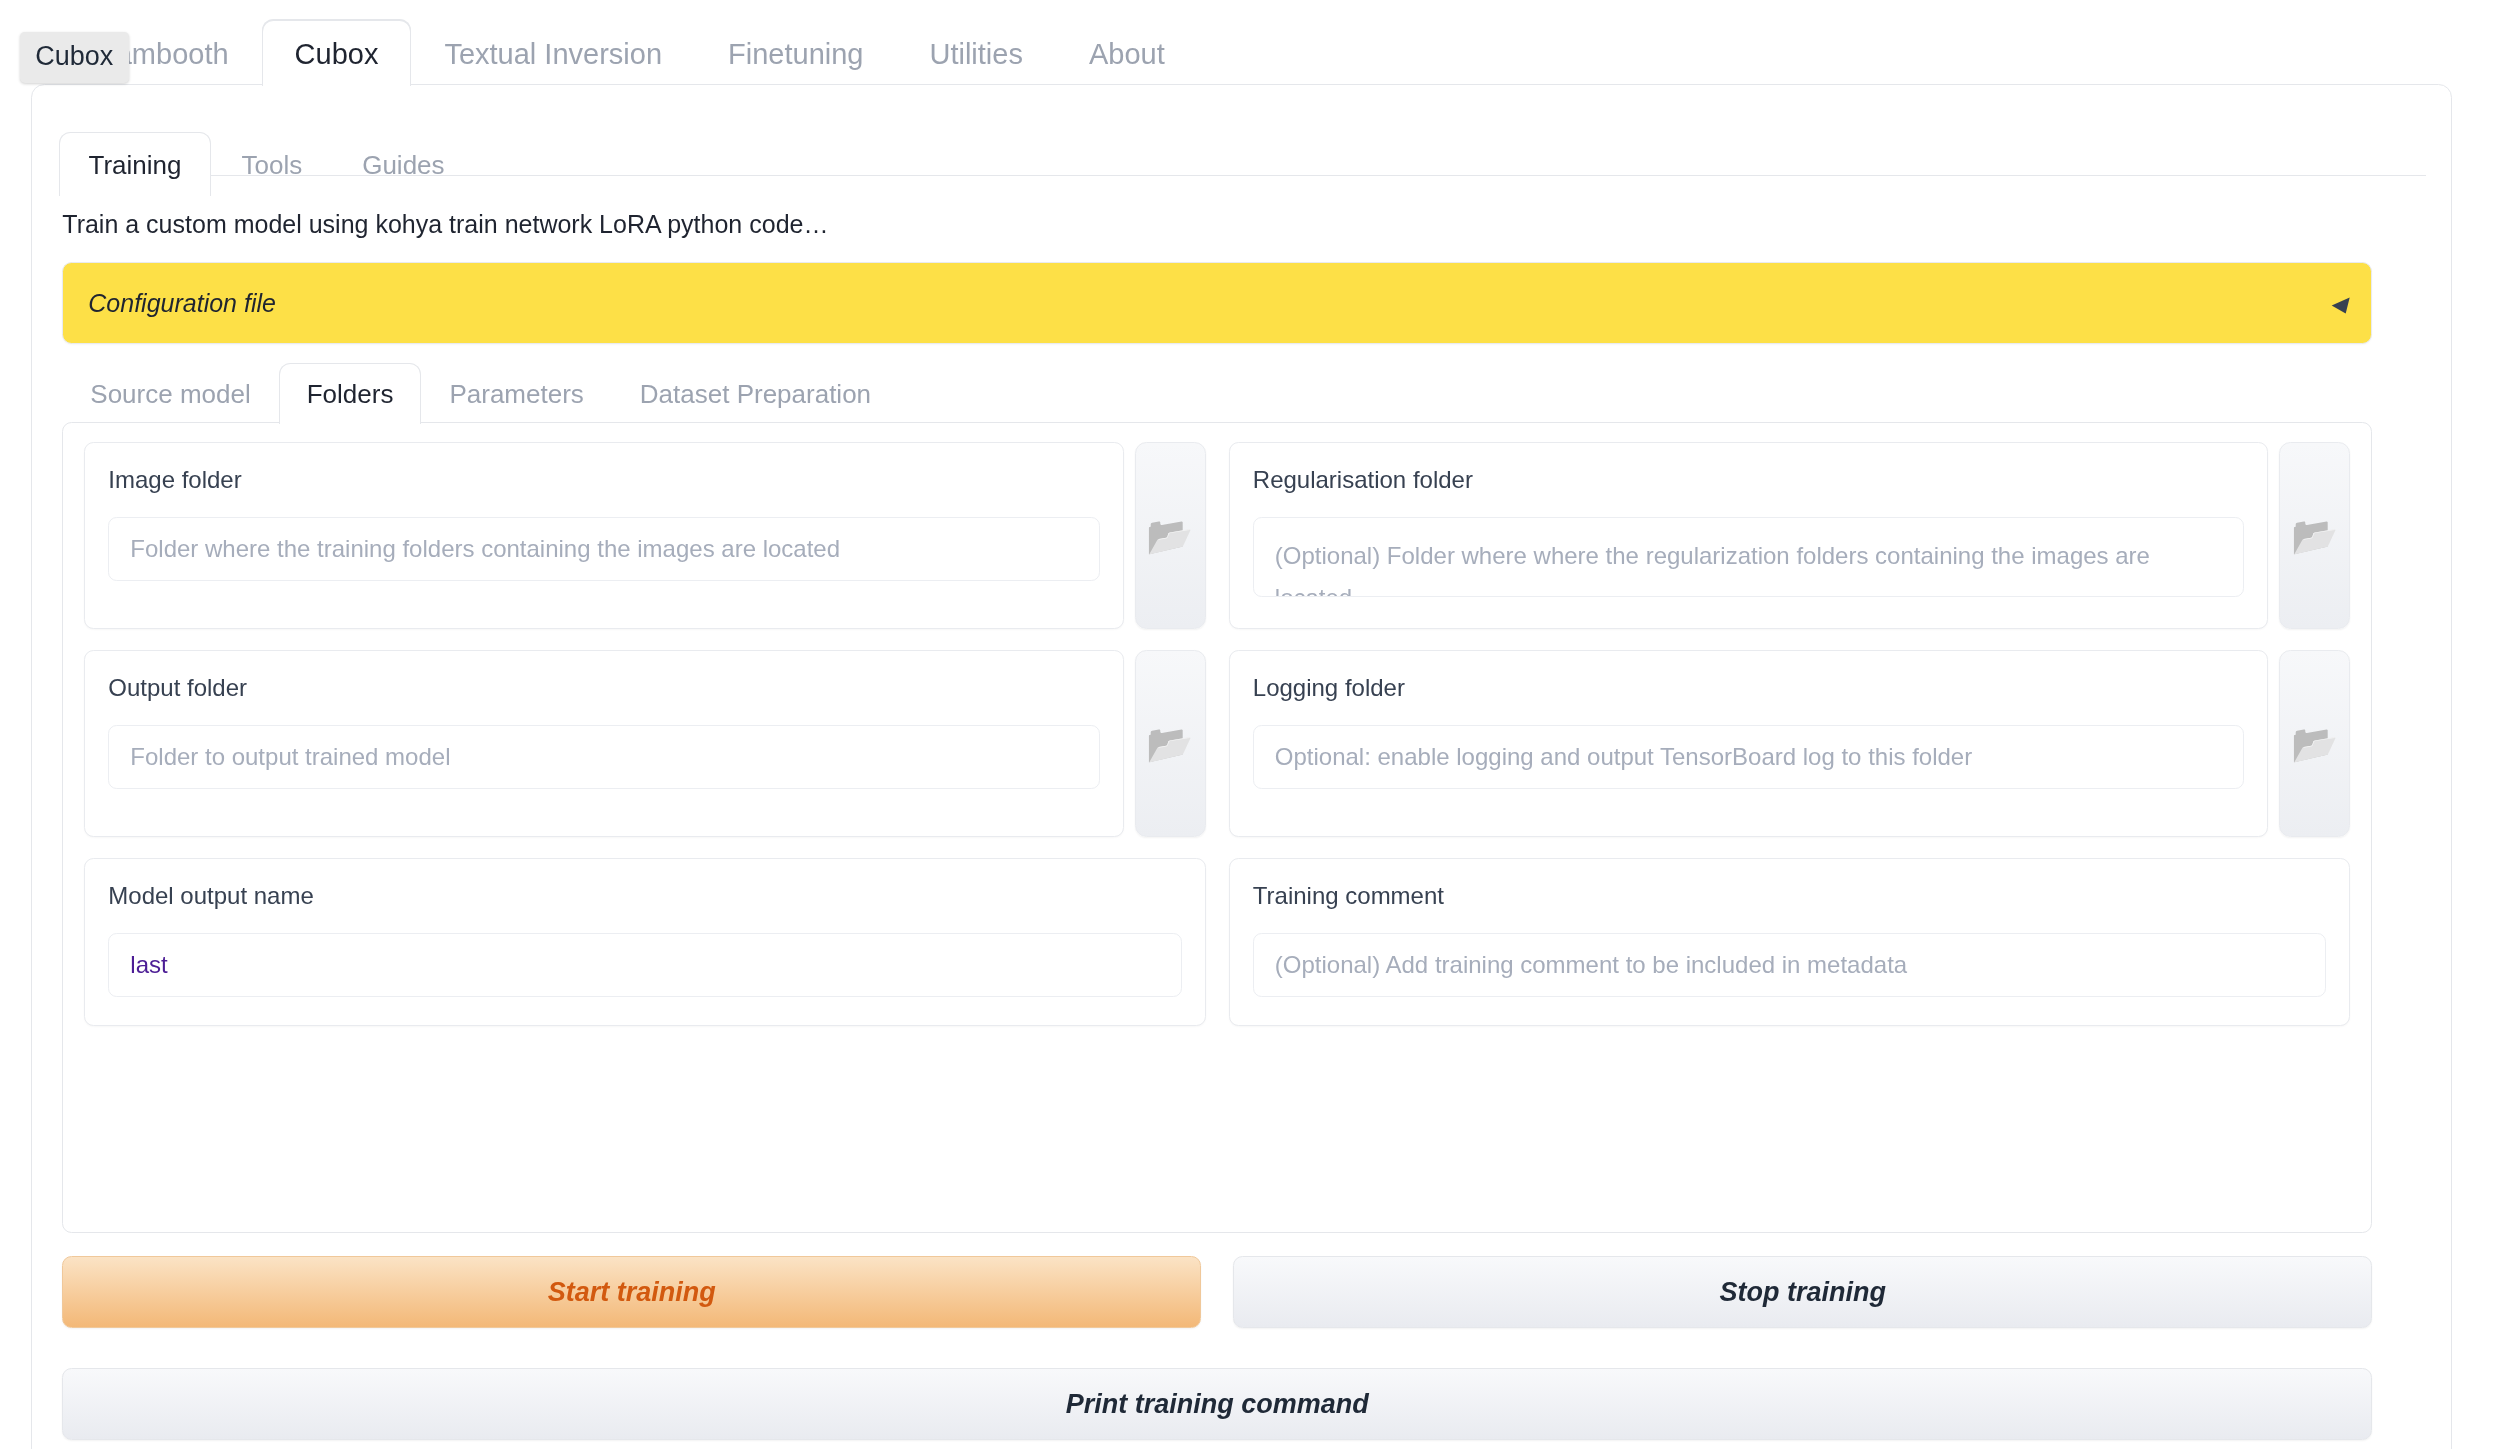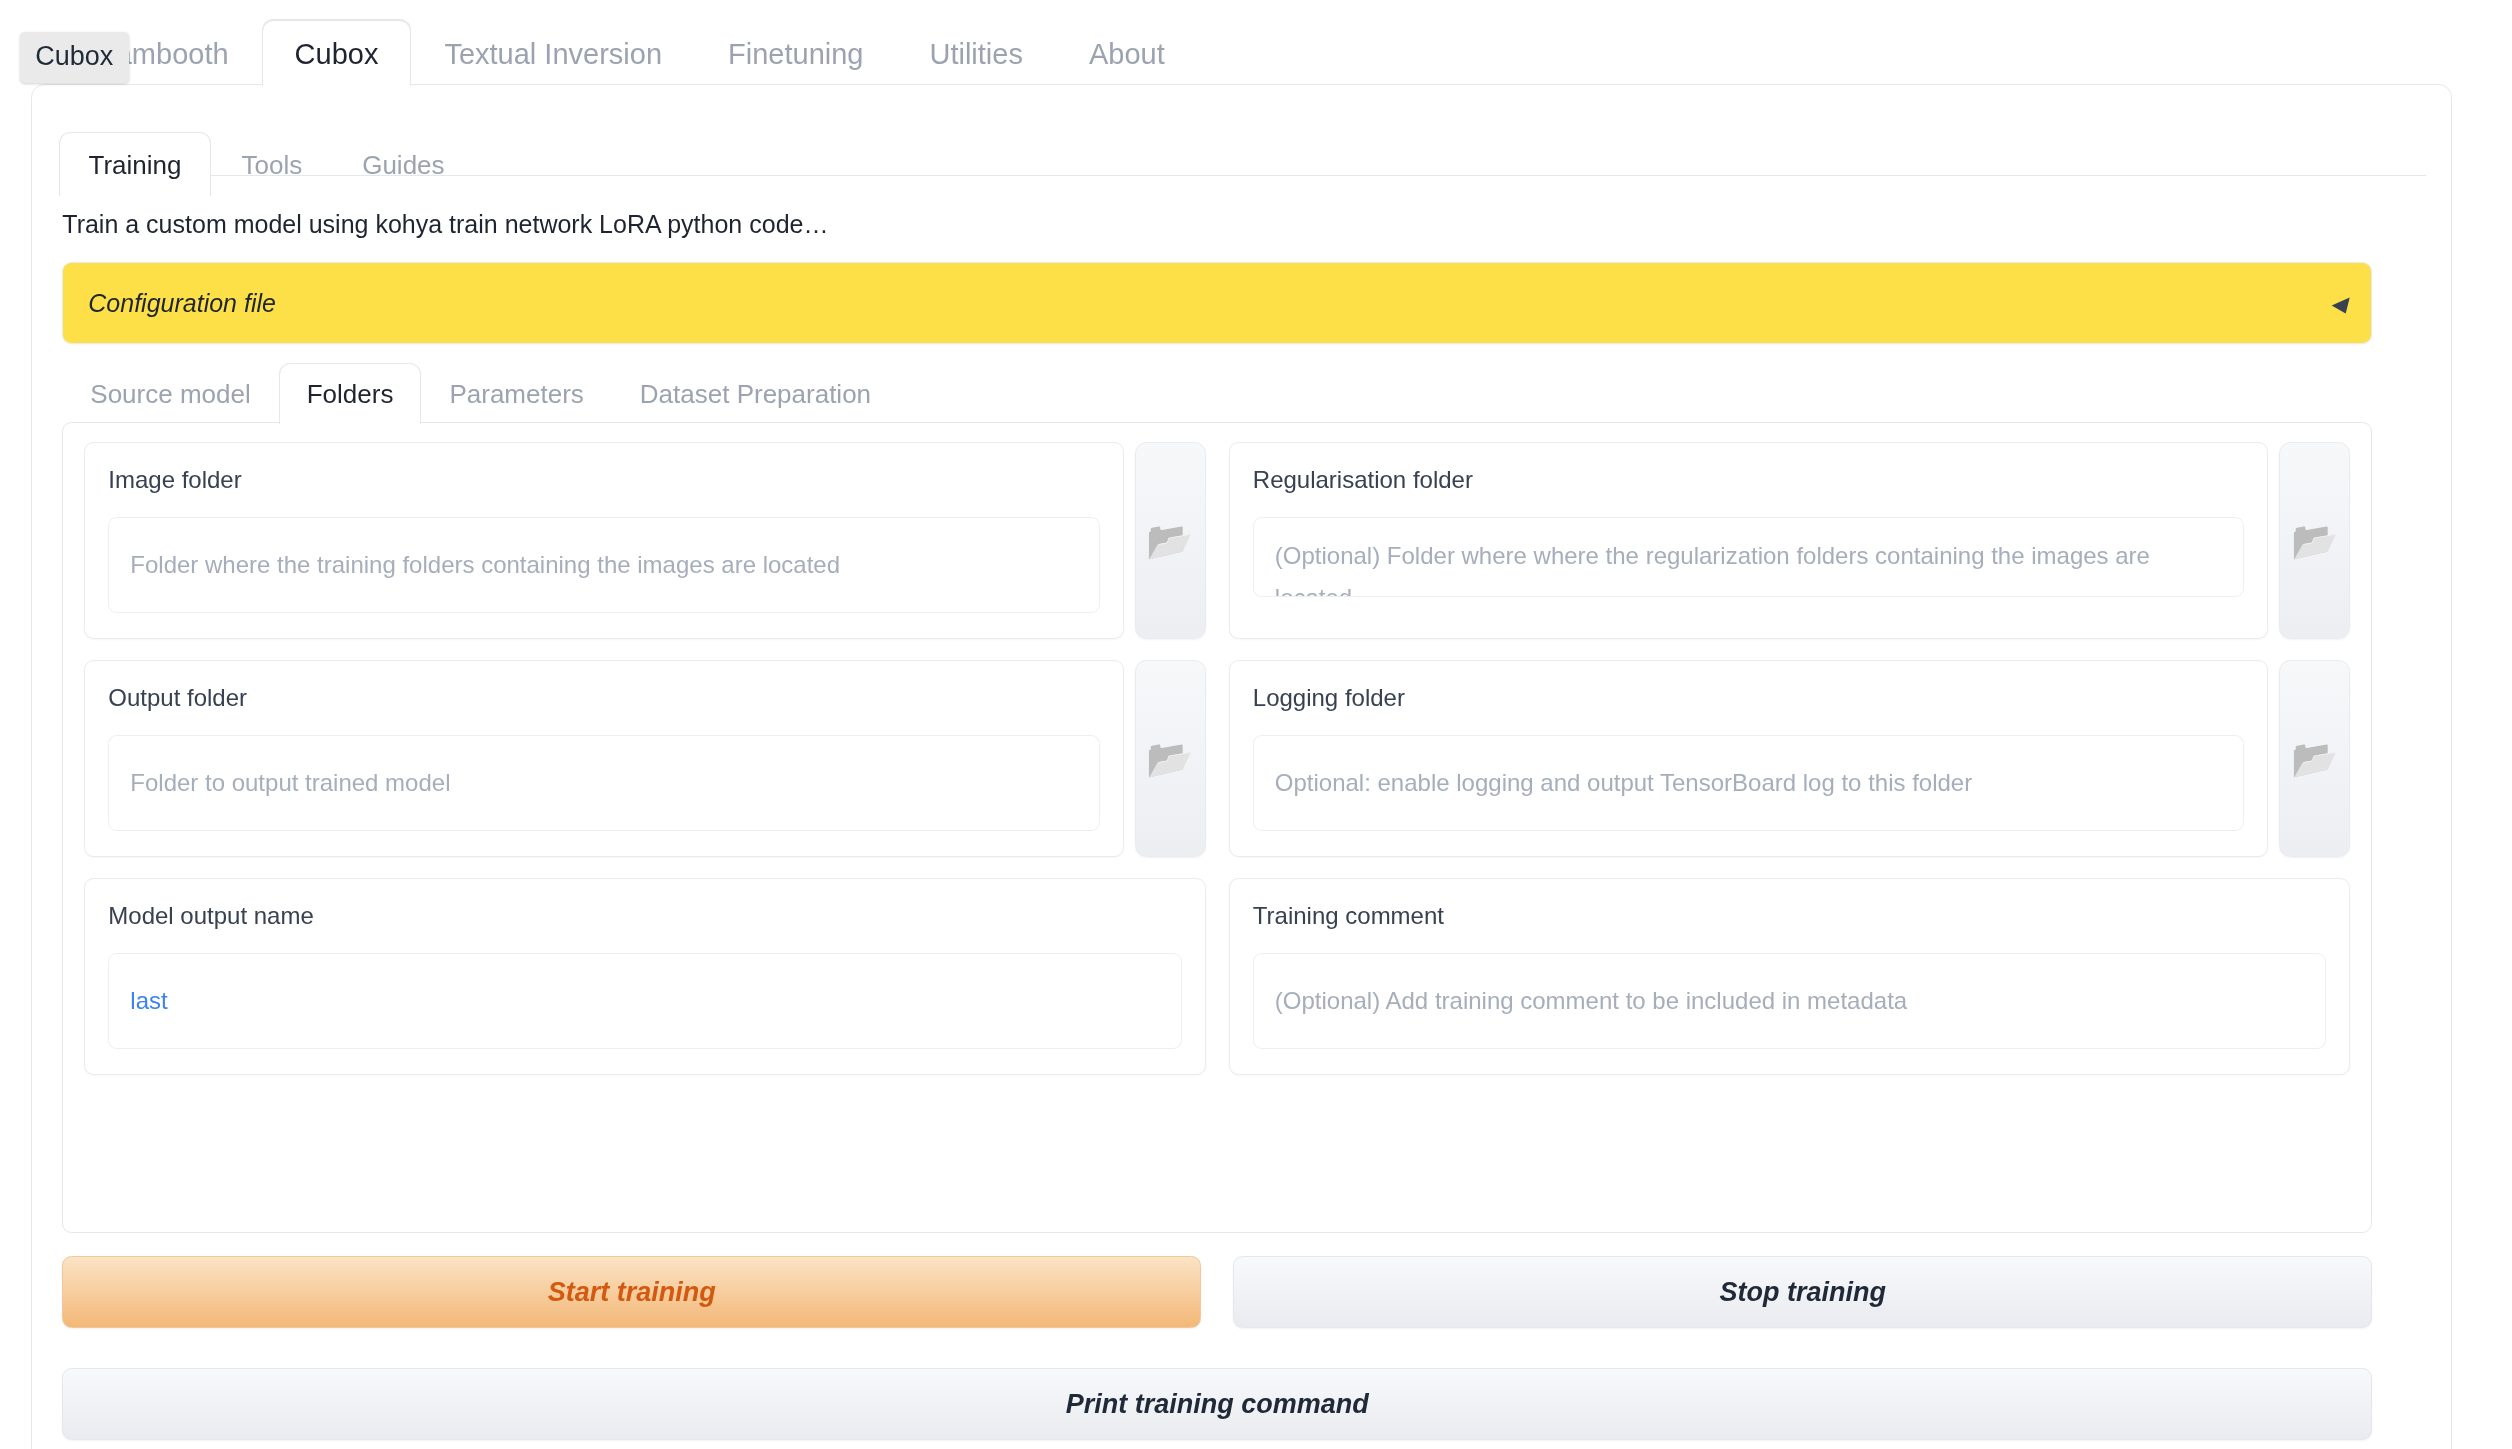--- a/index.html
+++ b/index.html
@@ -220,26 +220,26 @@
     min-height: 187px;
   }
   .field-label {
     font-size: 24px;
     color: #374151;
     margin-bottom: 23px;
     display: block;
   }
   .field-input {
     width: 100%;
-    height: 96px;
+    height: 64px;
     border: 1px solid #eceef2;
     border-radius: 8.6px;
     background: #ffffff;
     font-size: 24px;
-    color: #3b82f6;
+    color: #4c1d95;
     font-family: "Liberation Sans", sans-serif;
     padding: 0 21px;
     outline: none;
   }
   .field-input::placeholder { color: #a6adbb; }
 
   
   .field-input-wrap {
     position: relative;
     width: 100%;

